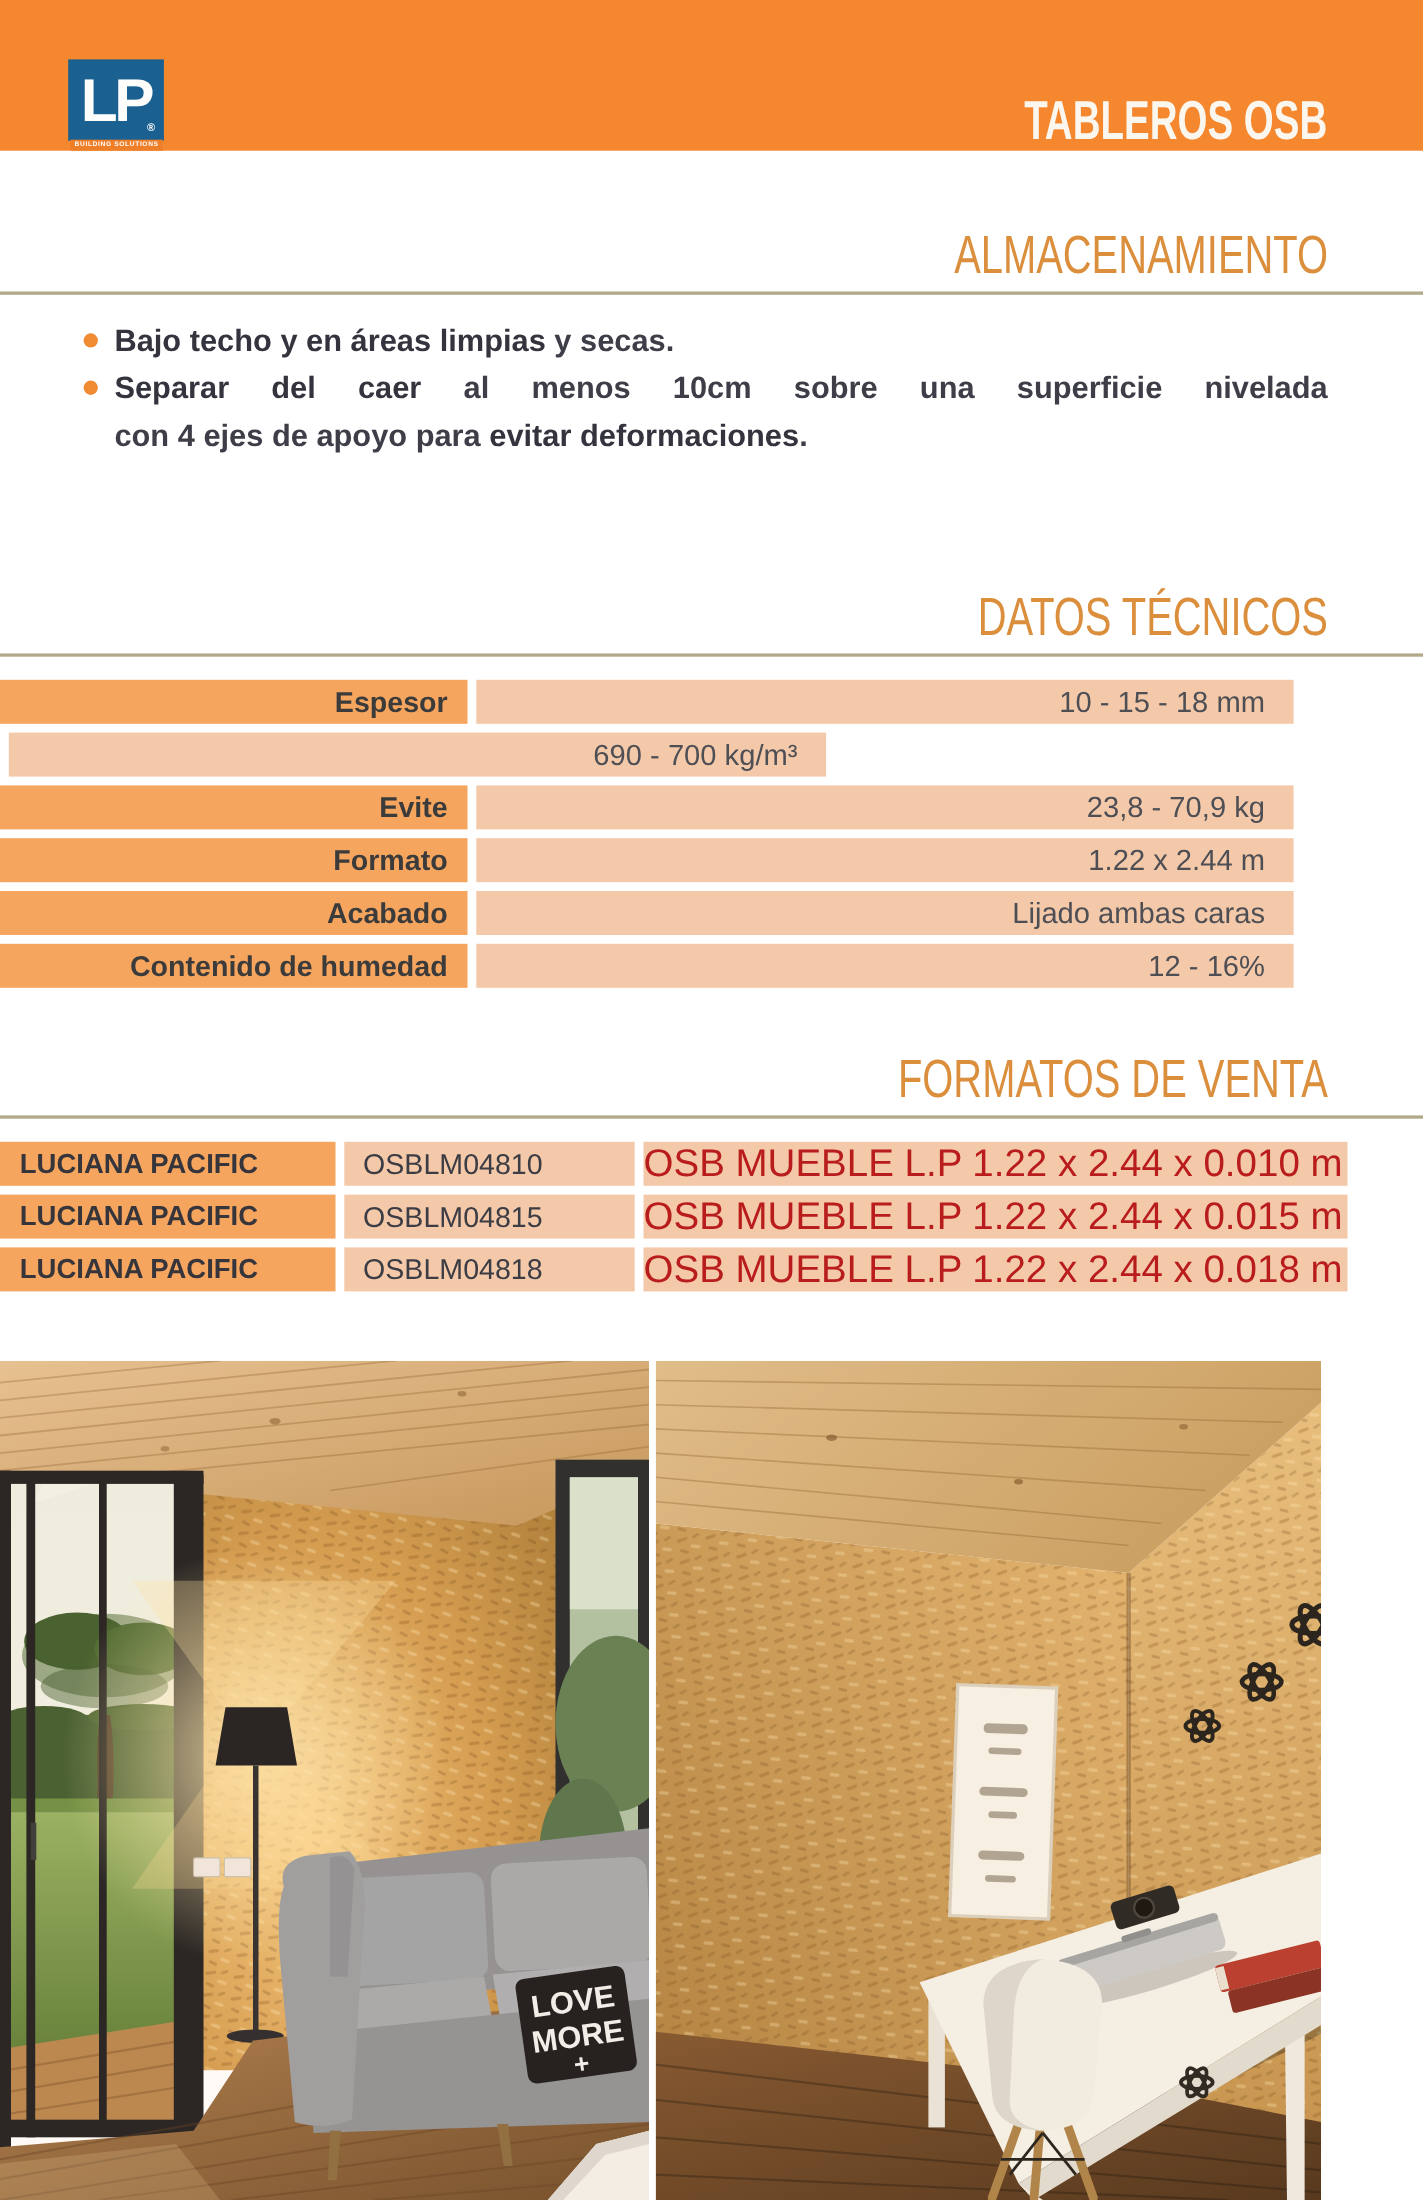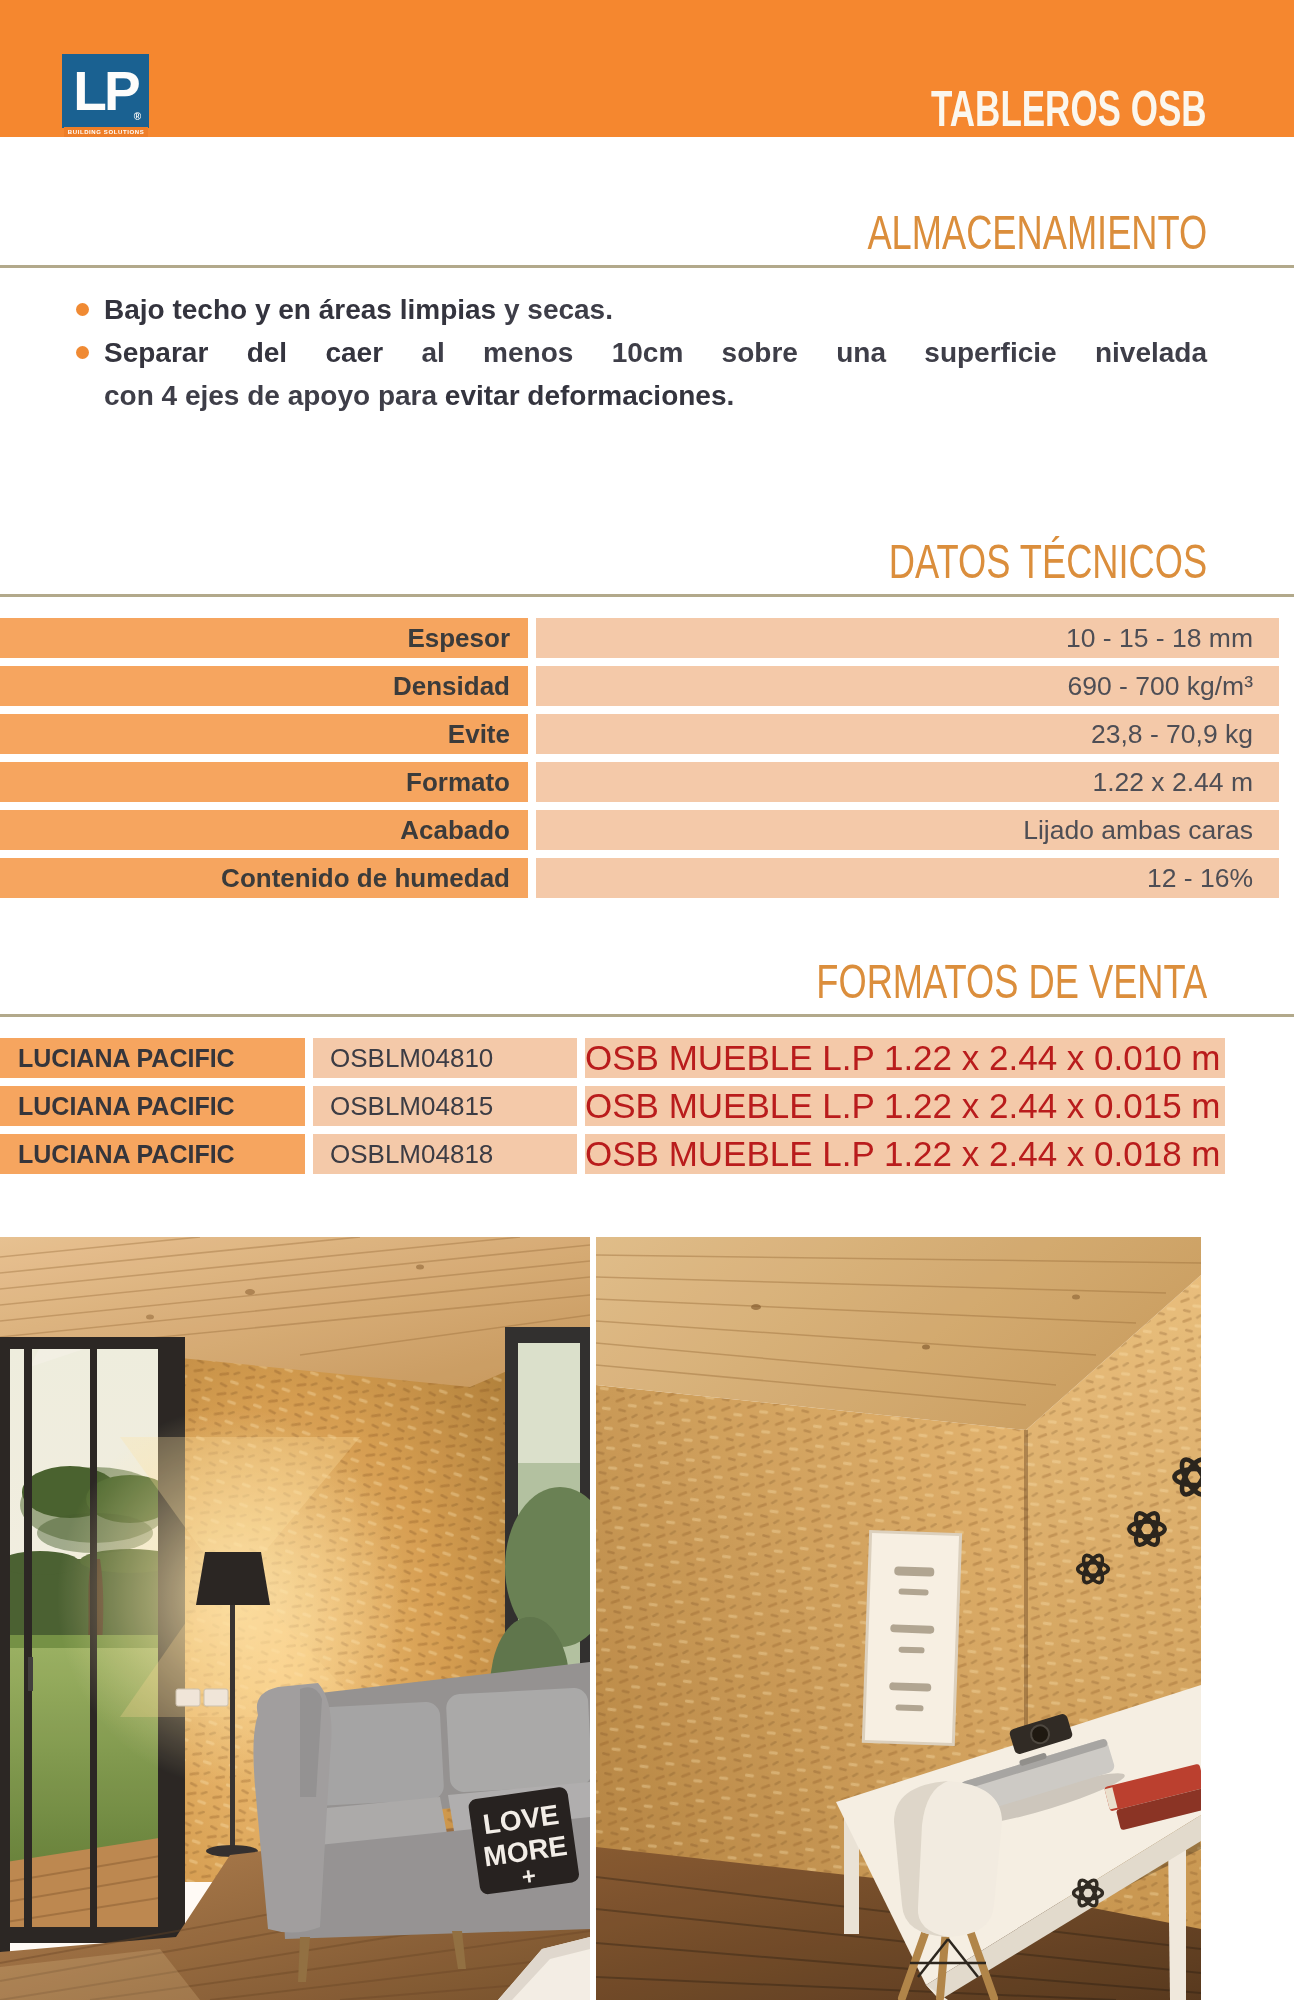--- a/index.html
+++ b/index.html
@@ -38,21 +38,21 @@
   .bullets li { position:relative; padding-left:28px; margin:0; }
   .dot { position:absolute; left:0; top:15px; width:13px; height:13px; border-radius:50%; background:#F08A33; }
   .bullets b { color:#34343E; }
   .jline { display:block; text-align:justify; text-align-last:justify; }
   .nline { display:block; }
   
   .trow { position:absolute; left:0; height:40px; display:flex; }
   .cell { height:40px; line-height:40px; white-space:nowrap; overflow:hidden; }
   .lab  { background:#F6A55F; color:#3B3B3B; font-weight:bold; font-size:26px; text-align:right; }
   .val  { background:#F4C9A9; color:#4E4E55; font-size:26.5px; text-align:right; }
-  .datos .lab { width:528px; padding-right:18px; box-sizing:border-box; }
+  .datos .lab { width:425px; padding-right:18px; box-sizing:border-box; }
   .datos .val { width:743px; margin-left:8px; padding-right:26px; box-sizing:border-box; }
   .fv .brand { background:#F6A55F; color:#35353B; font-weight:bold; font-size:25px; text-align:left;
                width:305px; padding-left:18px; box-sizing:border-box; }
   .fv .sku   { background:#F4C9A9; color:#3C3C44; font-size:26px; text-align:left;
                width:264px; margin-left:8px; padding-left:17px; box-sizing:border-box; }
   .fv .desc  { background:#F4C9A9; color:#b91c1c; font-size:35px; text-align:left;
                width:640px; margin-left:8px; padding-left:0; box-sizing:border-box; }
   
   .photo { position:absolute; top:1237px; height:763px; overflow:hidden; }
   .photo svg { display:block; }
@@ -96,21 +96,20 @@
 
   <h2 class="sec-head" style="top:537px;">DATOS TÉCNICOS</h2>
   <div class="rule" style="top:594px;"></div>
 
   <div class="datos">
     <div class="trow" style="top:618px;">
       <div class="cell lab">Espesor</div>
       <div class="cell val">10 - 15 - 18 mm</div>
     </div>
     <div class="trow" style="top:666px;">
-      <div class="cell lab">Densidad</div>
       <div class="cell val">690 - 700 kg/m³</div>
     </div>
     <div class="trow" style="top:714px;">
       <div class="cell lab">Evite</div>
       <div class="cell val">23,8 - 70,9 kg</div>
     </div>
     <div class="trow" style="top:762px;">
       <div class="cell lab">Formato</div>
       <div class="cell val">1.22 x 2.44 m</div>
     </div>

